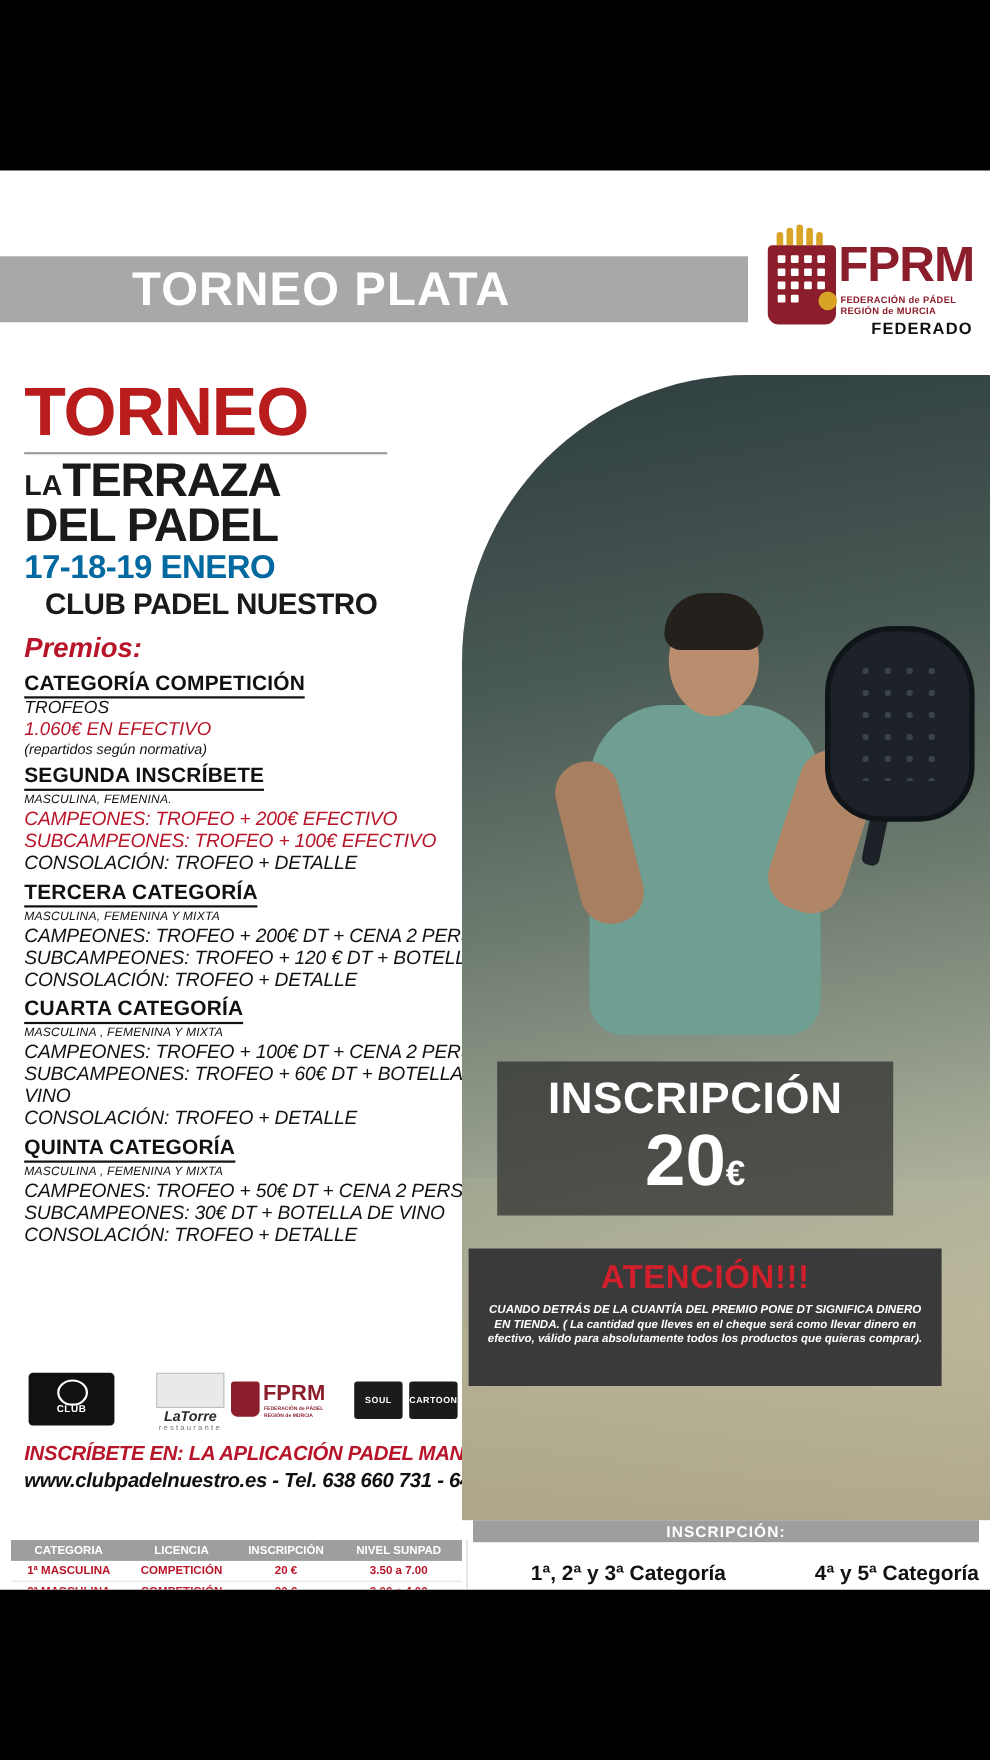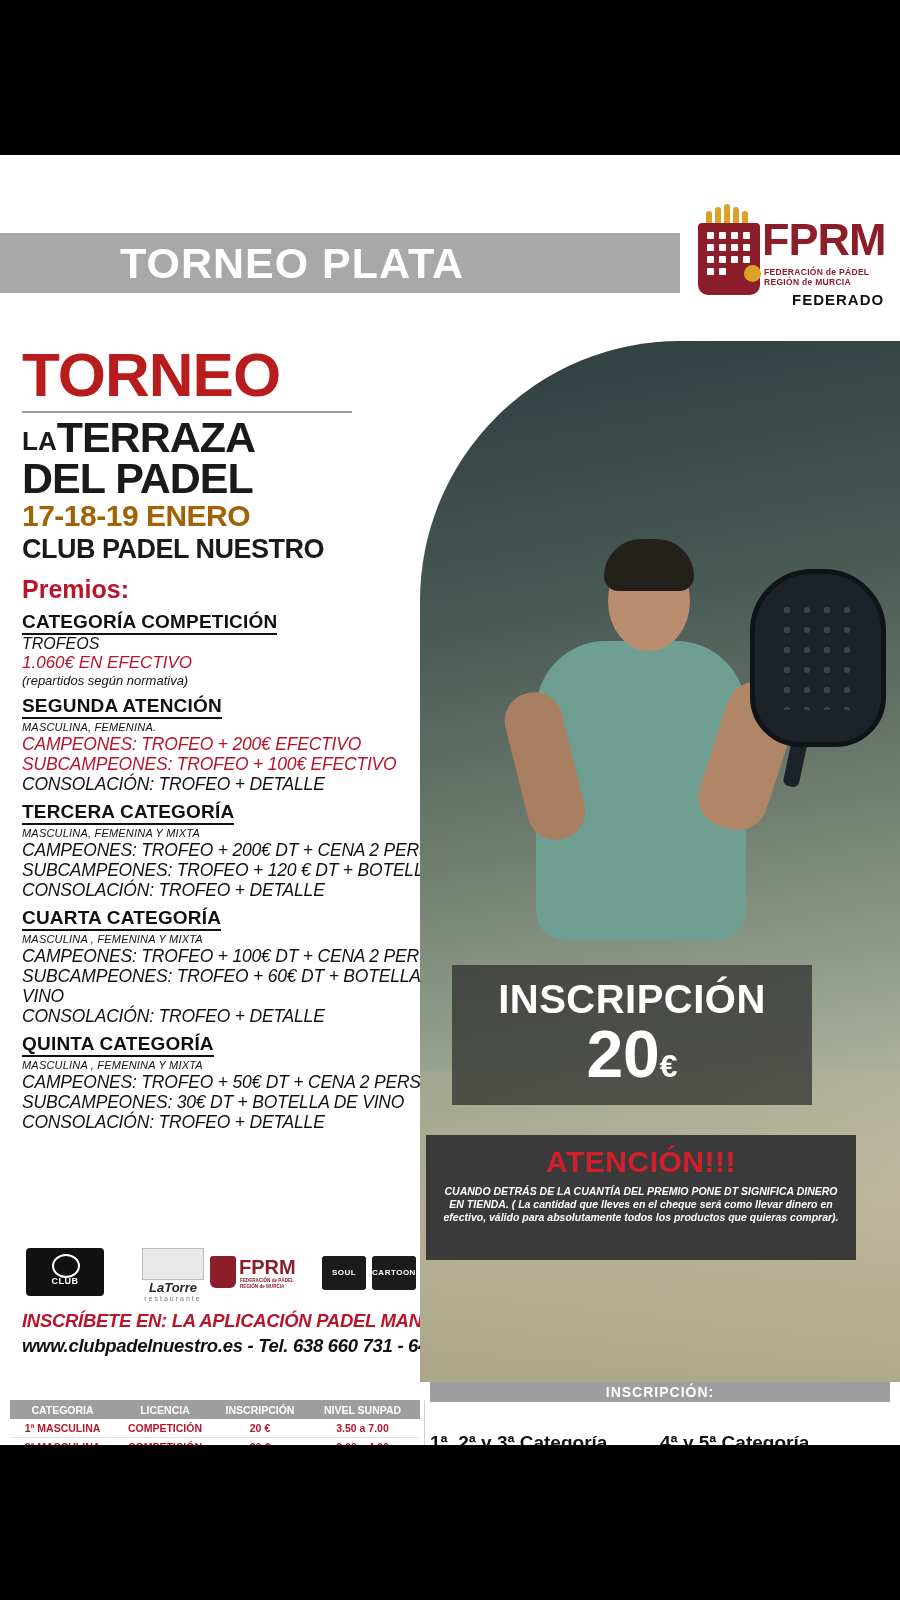--- a/index.html
+++ b/index.html
@@ -23,23 +23,23 @@
   .crown i{position:absolute;bottom:0;width:6px;height:12px;background:#d9a326;border-radius:3px 3px 0 0;}
   .ball{position:absolute;left:52px;top:70px;width:17px;height:17px;border-radius:50%;background:#d9a326;}
 
   
   .left{position:absolute;left:22px;top:190px;width:470px;}
   .torneo-big{font-size:62px;font-weight:bold;color:#b91c1c;letter-spacing:-1px;line-height:60px;}
   .rule{width:330px;height:2px;background:#9c9c9c;margin:6px 0 4px 0;}
   .la{font-size:26px;font-weight:bold;color:#1a1a1a;display:inline-block;vertical-align:bottom;}
   .terraza{font-size:43px;font-weight:bold;color:#1a1a1a;display:inline-block;letter-spacing:-1px;line-height:40px;}
   .delpadel{font-size:43px;font-weight:bold;color:#1a1a1a;letter-spacing:-1px;line-height:42px;}
-  .dates{font-size:30px;font-weight:bold;color:#a16207;letter-spacing:-.5px;line-height:34px;}
-  .club{font-size:27px;font-weight:bold;color:#1a1a1a;letter-spacing:-.5px;line-height:32px;}
-  .premios{margin-top:10px;font-size:25px;font-weight:bold;color:#b9152a;}
+  .dates{font-size:30px;font-weight:bold;color:#0369a1;letter-spacing:-.5px;line-height:34px;}
+  .club{font-size:27px;font-weight:bold;color:#1a1a1a;letter-spacing:-.5px;line-height:32px;margin-left:19px;}
+  .premios{margin-top:10px;font-size:25px;font-weight:bold;font-style:italic;color:#b9152a;}
 
   .cat-head{font-size:19px;font-weight:bold;color:#111;border-bottom:2px solid #111;display:inline-block;margin-top:7px;letter-spacing:.2px;}
   .cat-sub{font-size:11px;color:#111;font-style:italic;letter-spacing:.2px;margin:2px 0 1px 0;}
   .ln{font-size:17.5px;font-style:italic;color:#111;line-height:20px;letter-spacing:-.2px;}
   .ln.red{color:#b9152a;}
   .trofeos{font-size:16px;font-style:italic;color:#111;}
   .efectivo{font-size:17px;font-style:italic;color:#b9152a;}
   .reparto{font-size:13px;font-style:italic;color:#111;}
 
   
@@ -101,21 +101,21 @@
   .tbl .row div{text-align:center;}
   .c1{width:105px;color:#b9152a;}
   .c2{width:100px;color:#b9152a;}
   .c3{width:90px;color:#b9152a;}
   .c4{width:115px;color:#b9152a;}
   .hd .c1,.hd .c2,.hd .c3,.hd .c4{color:#fff;}
 
   .insc-right{position:absolute;left:430px;top:0;width:460px;height:218px;}
   .ir-title{background:#9e9e9e;color:#fff;font-size:14px;font-weight:bold;text-align:center;height:20px;line-height:20px;letter-spacing:1px;}
   .ir-cols{display:flex;}
-  .ir-col{width:230px;text-align:left;padding-top:30px;}
+  .ir-col{width:230px;text-align:right;padding-top:18px;}
   .ir-h{font-size:19px;font-weight:bold;color:#111;}
   .ir-s{font-size:12.5px;color:#333;margin-top:6px;}
   .divider{position:absolute;left:424px;top:18px;width:1px;height:186px;background:#d0d0d0;}
 </style>
 </head>
 <body>
 
 <div class="screen">
   <div class="poster">
 
@@ -167,21 +167,21 @@
       <div class="premios">Premios:</div>
 
       <div>
         <div class="cat-head">CATEGORÍA COMPETICIÓN</div>
         <div class="trofeos">TROFEOS</div>
         <div class="efectivo">1.060€ EN EFECTIVO</div>
         <div class="reparto">(repartidos según normativa)</div>
       </div>
 
       <div>
-        <div class="cat-head">SEGUNDA ATENCIÓN</div>
+        <div class="cat-head">SEGUNDA INSCRÍBETE</div>
         <div class="cat-sub">MASCULINA, FEMENINA.</div>
         <div class="ln red">CAMPEONES: TROFEO + 200€ EFECTIVO</div>
         <div class="ln red">SUBCAMPEONES: TROFEO + 100€ EFECTIVO</div>
         <div class="ln">CONSOLACIÓN: TROFEO + DETALLE</div>
       </div>
 
       <div>
         <div class="cat-head">TERCERA CATEGORÍA</div>
         <div class="cat-sub">MASCULINA, FEMENINA Y MIXTA</div>
         <div class="ln">CAMPEONES: TROFEO + 200€ DT + CENA 2 PERS</div>

